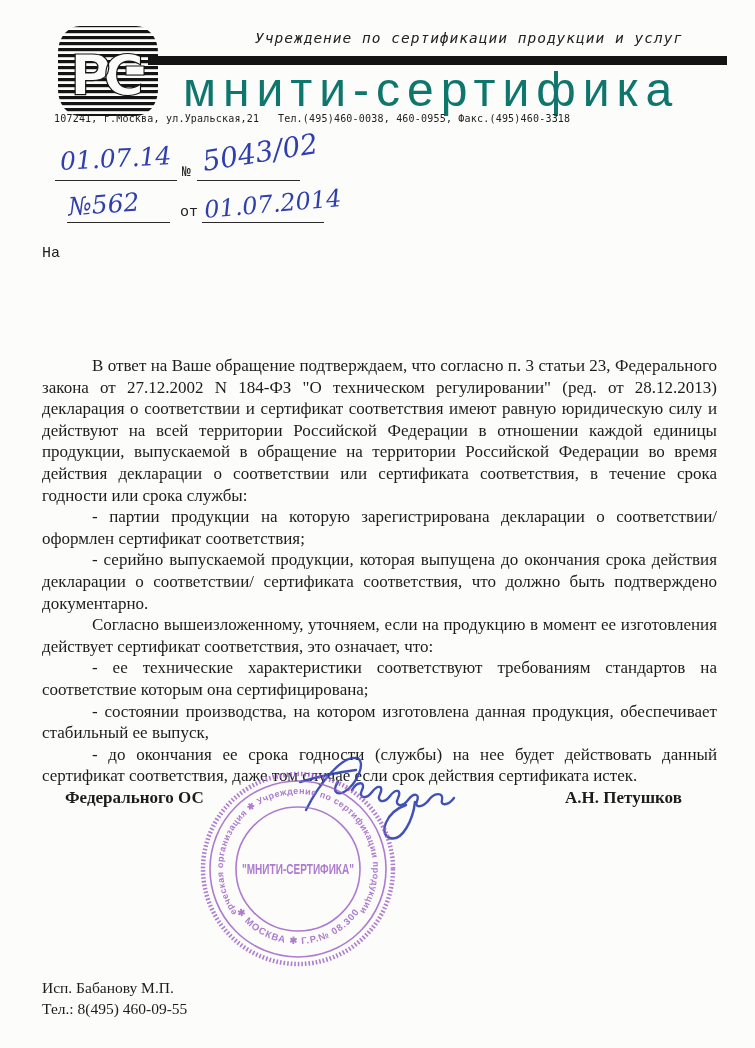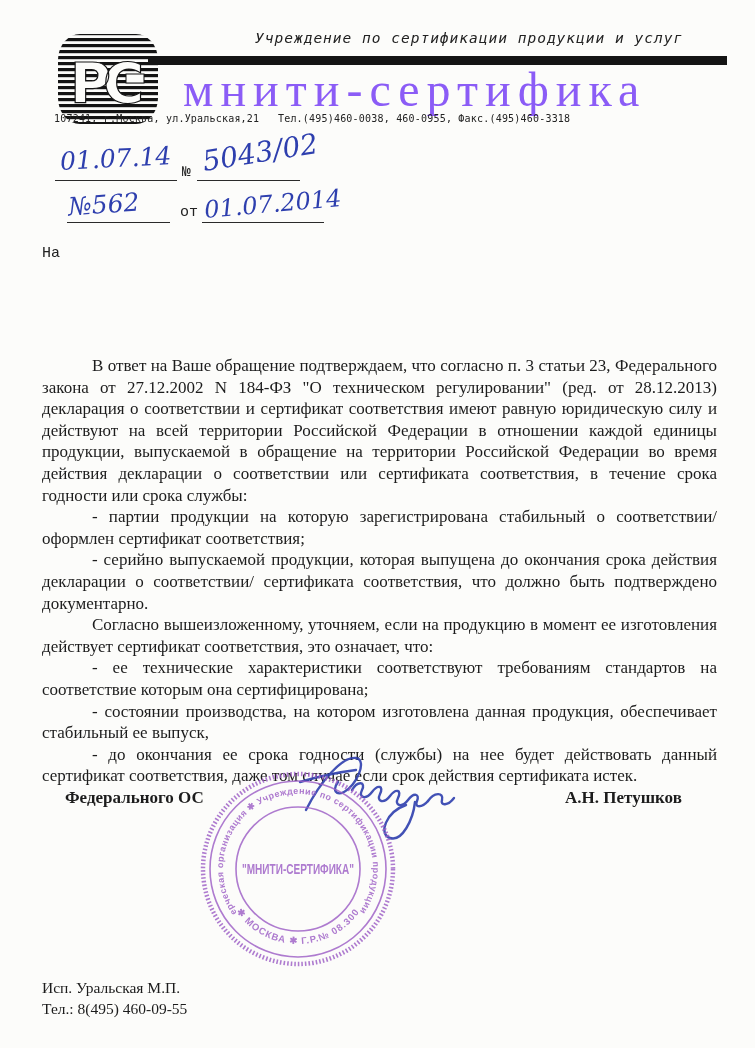--- a/index.html
+++ b/index.html
@@ -2,31 +2,31 @@
 <html><head>
 <meta charset="utf-8">
 <style>
   html,body{margin:0;padding:0;background:#d8d8d6;}
   .page{
     position:relative;width:755px;height:1048px;margin:0 auto;
     background:#fcfcfa;overflow:hidden;
     font-family:"Liberation Serif",serif;color:#1c1c1c;
   }
   
-  .logo{position:absolute;left:56px;top:32px;}
+  .logo{position:absolute;left:56px;top:24px;}
   .tagline{
     position:absolute;left:255px;top:30px;width:420px;text-align:left;
     font-family:"DejaVu Sans Mono",monospace;font-style:italic;
     font-size:14.5px;letter-spacing:1px;color:#222;white-space:nowrap;
   }
   .rule{position:absolute;left:148px;right:28px;top:56px;height:9px;background:#141414;}
   .org-name{
     position:absolute;left:183px;top:62px;
-    font-family:Liberation Serif, serif;font-size:48px;font-weight:400;
-    letter-spacing:7px;color:#8b5cf6;white-space:nowrap;
+    font-family:Liberation Sans, sans-serif;font-size:48px;font-weight:400;
+    letter-spacing:7px;color:#0f766e;white-space:nowrap;
   }
   .addr{
     position:absolute;left:54px;top:113px;
     font-family:"DejaVu Sans Mono",monospace;font-size:10px;letter-spacing:.2px;
     color:#222;white-space:pre;
   }
   
   .ref{position:absolute;left:42px;top:142px;width:330px;}
   .hand{
     font-family:"DejaVu Serif",serif;font-style:italic;color:#2e3fae;
@@ -95,21 +95,21 @@
     <span class="hand" style="left:26px;top:48px;font-size:25px;transform:rotate(-4deg);">№562</span>
     <span class="u-line" style="left:25px;top:80px;width:103px;"></span>
     <span class="ref-label" style="left:138px;top:62px;">от</span>
     <span class="hand" style="left:162px;top:48px;font-size:24px;transform:rotate(-5deg);">01.07.2014</span>
     <span class="u-line" style="left:160px;top:80px;width:122px;"></span>
   </div>
 
 
   <div class="body-text">
     <p>В ответ на Ваше обращение подтверждаем, что согласно п. 3 статьи 23, Федерального закона от 27.12.2002 N 184-ФЗ "О техническом регулировании" (ред. от 28.12.2013) декларация о соответствии и сертификат соответствия имеют равную юридическую силу и действуют на всей территории Российской Федерации в отношении каждой единицы продукции, выпускаемой в обращение на территории Российской Федерации во время действия декларации о соответствии или сертификата соответствия, в течение срока годности или срока службы:</p>
-    <p>- партии продукции на которую зарегистрирована стабильный о соответствии/оформлен сертификат соответствия;</p>
+    <p>- партии продукции на которую зарегистрирована декларации о соответствии/оформлен сертификат соответствия;</p>
     <p>- серийно выпускаемой продукции, которая выпущена до окончания срока действия декларации о соответствии/ сертификата соответствия, что должно быть подтверждено документарно.</p>
     <p>Согласно вышеизложенному, уточняем, если на продукцию в момент ее изготовления действует сертификат соответствия, это означает, что:</p>
     <p>- ее технические характеристики соответствуют требованиям стандартов на соответствие которым она сертифицирована;</p>
     <p>- состоянии производства, на котором изготовлена данная продукция, обеспечивает стабильный ее выпуск,</p>
     <p>- до окончания ее срока годности (службы) на нее будет действовать данный сертификат соответствия, даже  том случае если срок действия сертификата истек.</p>
   </div>
 
   <div class="sig-title">Федерального ОС</div>
   <div class="sig-name">А.Н. Петушков</div>
   <div class="sig-script">
@@ -139,17 +139,17 @@
         <textPath href="#arcTop" startOffset="50%" text-anchor="middle">Некоммерческая организация ✱ Учреждение по сертификации продукции и услуг</textPath>
       </text>
       <text font-family="Liberation Sans, sans-serif" font-size="9.5" font-weight="bold" fill="#9d5fc6" letter-spacing="1">
         <textPath href="#arcBottom" startOffset="50%" text-anchor="middle">✱ МОСКВА ✱ Г.Р.№ 08.300</textPath>
       </text>
       <text x="116" y="104" text-anchor="middle" font-family="Liberation Sans, sans-serif" font-size="14.5" font-weight="bold" fill="#9d5fc6" textLength="112" lengthAdjust="spacingAndGlyphs">"МНИТИ-СЕРТИФИКА"</text>
     </svg>
   </div>
 
   <div class="footer">
-    <div>Исп. Уральская М.П.</div>
+    <div>Исп. Бабанову М.П.</div>
     <div>Тел.: 8(495) 460-09-55</div>
   </div>
 
 </div>
 
 </body></html>

